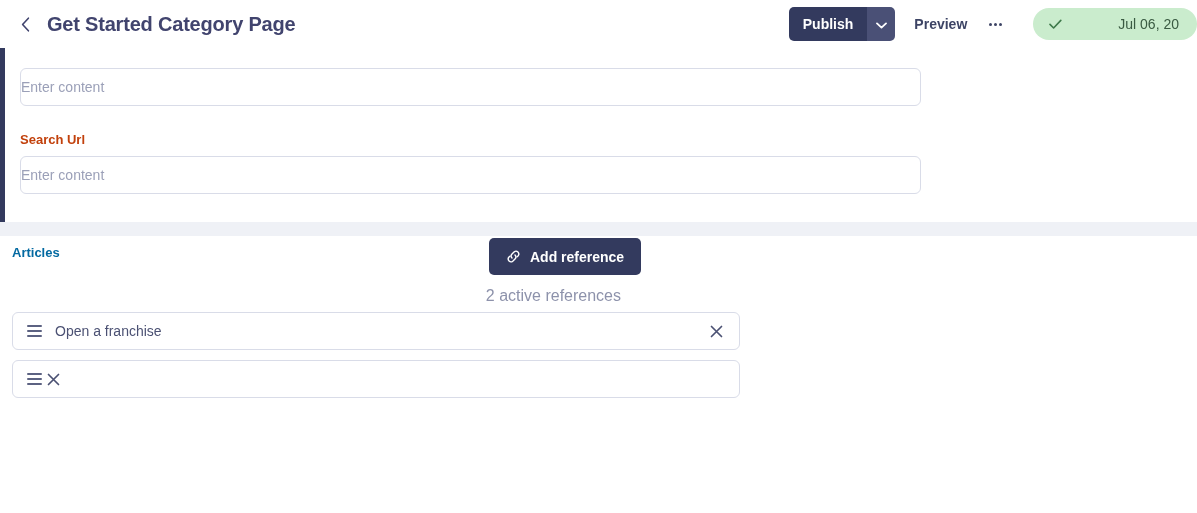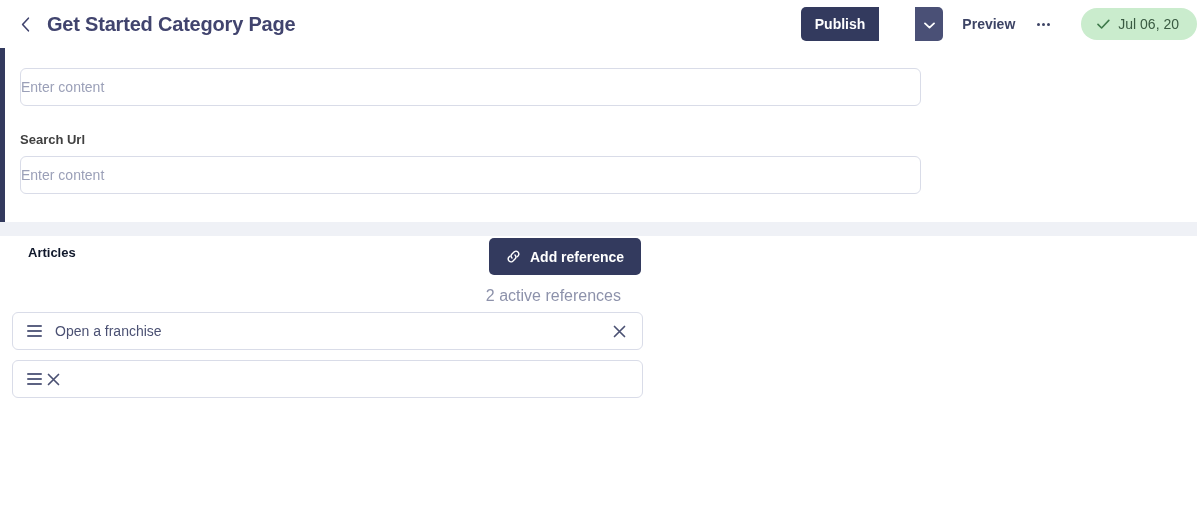--- a/index.html
+++ b/index.html
@@ -60,21 +60,20 @@
   }
 
   
   .publish-group {
     display: flex;
     align-items: stretch;
     height: 34px;
     border-radius: 5px;
     overflow: hidden;
     flex: 0 0 auto;
-    gap: 36px;
   }
   .publish-main {
     background: #333a5e;
     color: #ffffff;
     font-size: 14px;
     font-weight: bold;
     padding: 0 14px;
     display: flex;
     align-items: center;
     cursor: pointer;
@@ -136,20 +135,21 @@
     height: 32px;
     background: #caeccd;
     color: #3a5a42;
     border-radius: 16px;
     display: flex;
     align-items: center;
     padding: 0 18px 0 16px;
     font-size: 14px;
     white-space: nowrap;
     flex: 0 0 auto;
+    gap: 48px;
   }
   .status-badge .check {
     margin-right: 8px;
     display: flex;
     align-items: center;
   }
 
   
   .content {
     position: absolute;
@@ -190,21 +190,21 @@
   .field-input::placeholder { color: #9ba0b8; }
 
   #input-top { top: 20px; border-top-left-radius: 6px; }
   #input-search-url { top: 108px; }
 
   .field-label {
     position: absolute;
     left: 20px;
     font-size: 13px;
     font-weight: bold;
-    color: #404040;
+    color: #c2410c;
   }
   #label-search-url { top: 84px; }
 
   .divider {
     height: 14px;
     background: #eff1f6;
     width: 1197px;
   }
 
   
@@ -213,25 +213,25 @@
     background: #ffffff;
     height: 263px;
   }
 
   .refs-header {
     position: relative;
     height: 58px;
   }
   .refs-title {
     position: absolute;
-    left: 28px;
+    left: 12px;
     top: 9px;
     font-size: 13px;
     font-weight: bold;
-    color: #0f172a;
+    color: #0369a1;
   }
 
   .add-ref-btn {
     position: absolute;
     height: 37px;
     background: #333a5e;
     border: none;
     border-radius: 5px;
     display: flex;
     align-items: center;
@@ -254,21 +254,21 @@
     right: 576px;
     top: 51px;
     font-size: 16px;
     color: #8d92ab;
     white-space: nowrap;
   }
 
   .ref-item {
     position: absolute;
     left: 12px;
-    width: 631px;
+    width: 728px;
     height: 38px;
     background: #ffffff;
     border: 1px solid #d9dce8;
     border-radius: 6px;
     display: flex;
     align-items: center;
     padding: 0 12px 0 14px;
     cursor: pointer;
   }
   #ref-item-0 { top: 76px; }

